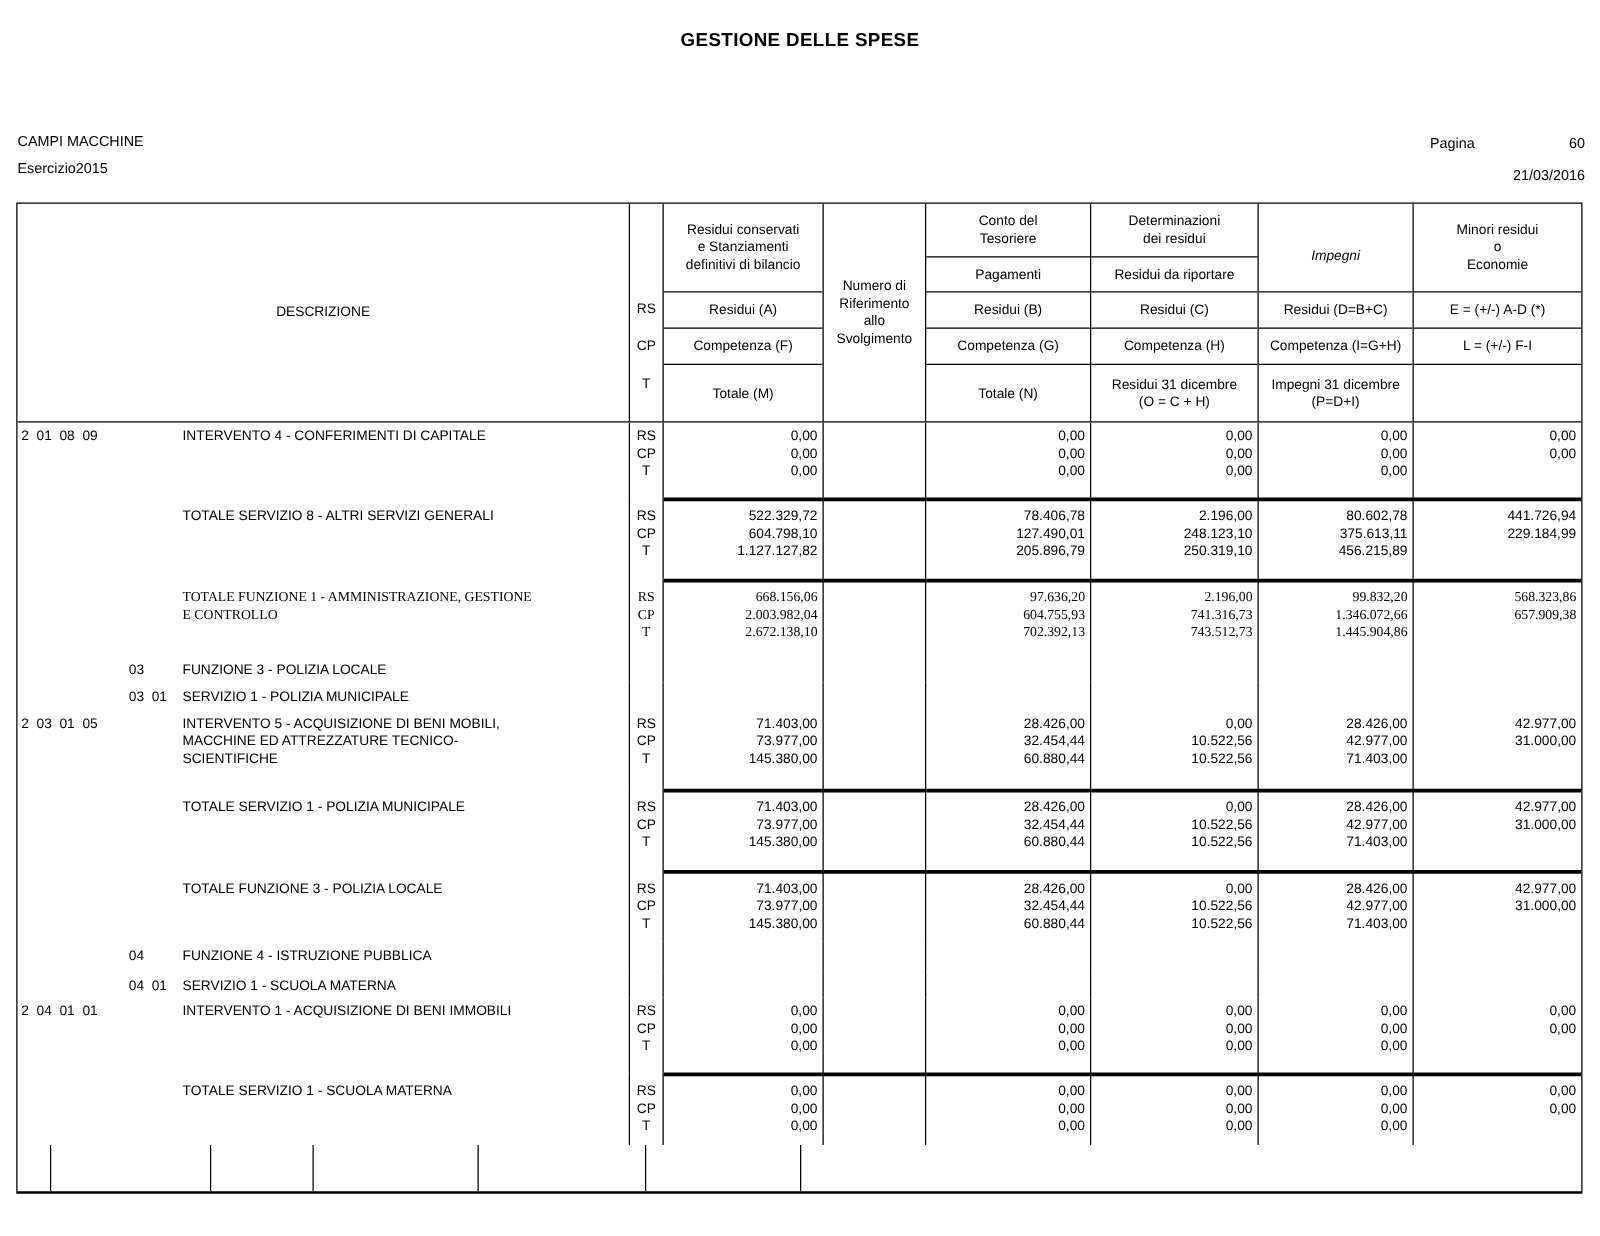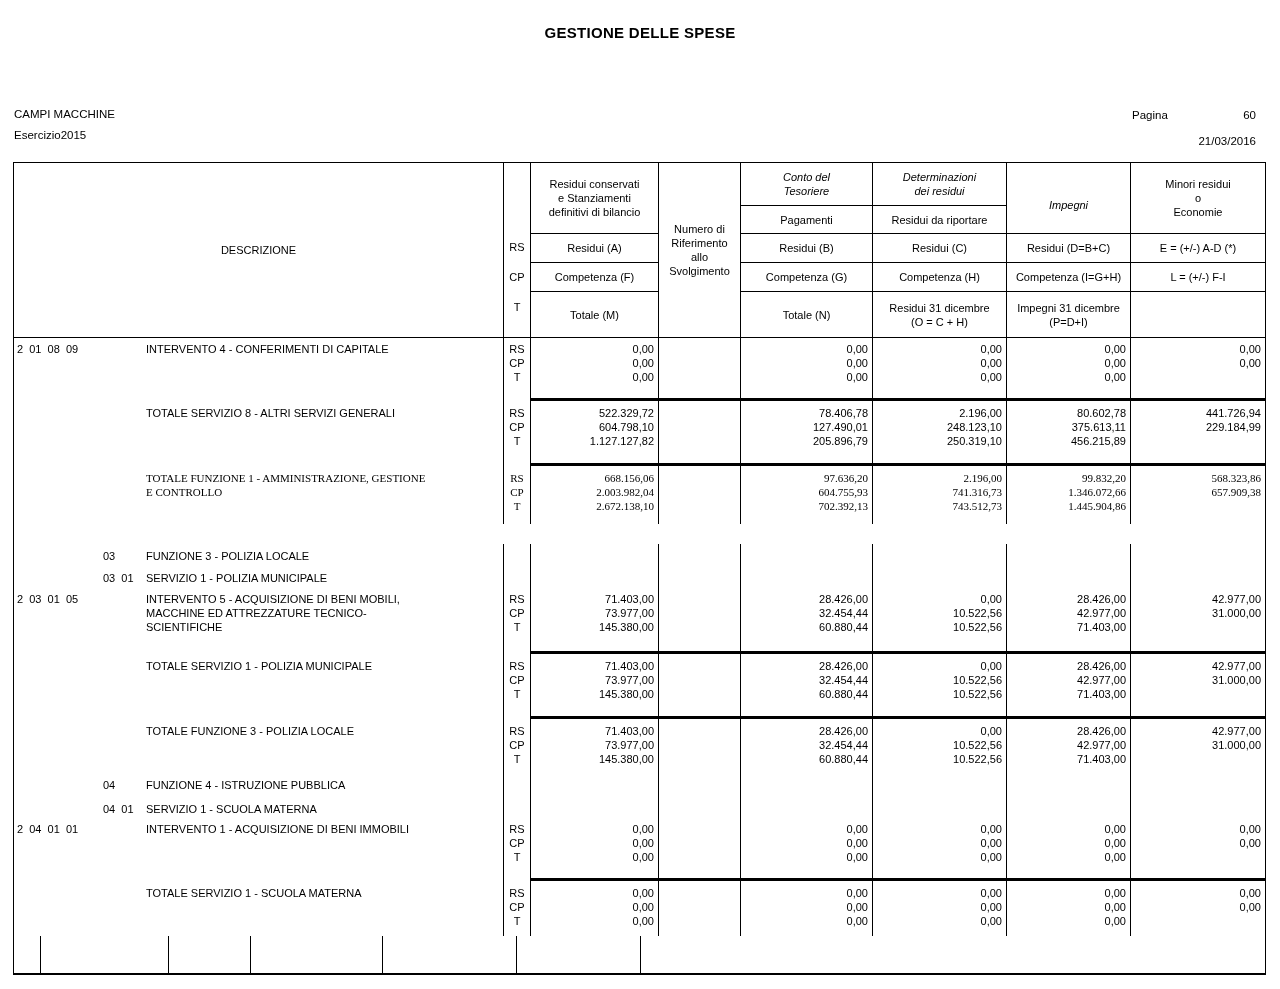--- a/index.html
+++ b/index.html
@@ -9,41 +9,41 @@
     font-family:"Liberation Sans", sans-serif; color:#000;
     overflow:hidden;
   }
   .title {
     position:absolute; top:24px; left:0; width:100%;
     text-align:center; font-size:15px; font-weight:bold; letter-spacing:.3px;
   }
   .meta-left { position:absolute; left:14px; top:108px; font-size:11.5px; }
   .meta-left .line2 { margin-top:9px; }
   .esval { }
-  .meta-right { position:absolute; right:24px; top:109px; width:124px; font-size:11.5px; }
+  .meta-right { position:absolute; right:12px; top:109px; width:124px; font-size:11.5px; }
   .pagina-row { display:flex; justify-content:space-between; }
   .date-row { text-align:right; margin-top:14px; }
 
   .table {
     position:absolute; left:13px; top:162px; width:1253px;
     border:1px solid #000; border-bottom:2px solid #000;
     font-size:11px; line-height:14px;
   }
   .w1{width:490px} .w2{width:27px} .w3{width:128px} .w4{width:82px}
   .w5{width:132px} .w6{width:134px} .w7{width:124px} .w8{width:134px}
   .br{ border-right:1px solid #000; }
 
   .thead { display:flex; height:175px; border-bottom:1px solid #000; }
   .col { height:100%; }
   .hc {
     display:flex; align-items:center; justify-content:center;
     text-align:center; white-space:pre-line;
   }
   .h71{height:71px; border-bottom:1px solid #000;}
-  .h43{height:43px; border-bottom:1px solid #000;font-style:italic;}
+  .h43{height:43px; border-bottom:1px solid #000;}
   .h28{height:28px; border-bottom:1px solid #000;}
   .h29{height:29px; border-bottom:1px solid #000;}
   .h45{height:45px;}
   .cell-bottom { align-items:flex-end; padding-bottom:21px;font-style:italic; }
   .rs-col { position:relative; }
   .rs-col span { position:absolute; left:0; width:100%; text-align:center; }
   .rs-pos-a{top:77px} .rs-pos-b{top:107px} .rs-pos-c{top:137px}
 
   
   .r-intervento{--pt:4px} .r-totale{--pt:8px} .r-label{--pt:5px}
@@ -196,21 +196,21 @@
 702.392,13</div>
         <div class="tcell w6 br vnum thick">2.196,00
 741.316,73
 743.512,73</div>
         <div class="tcell w7 br vnum thick">99.832,20
 1.346.072,66
 1.445.904,86</div>
         <div class="tcell w8 vnum thick">568.323,86
 657.909,38</div>
       </div>
-      <div class="trow r-label" style="height: 22px; margin-top: 20px;">
+      <div class="trow r-label" style="height: 22px;">
         <div class="tcell w1 br desccell">
           <div class="shortcode">03</div>
           <div class="desc">FUNZIONE 3 - POLIZIA LOCALE</div>
         </div>
         <div class="tcell w2 br rsletters"></div>
         <div class="tcell w3 br vnum"></div>
         <div class="tcell w4 br vnum"></div>
         <div class="tcell w5 br vnum"></div>
         <div class="tcell w6 br vnum"></div>
         <div class="tcell w7 br vnum"></div>

